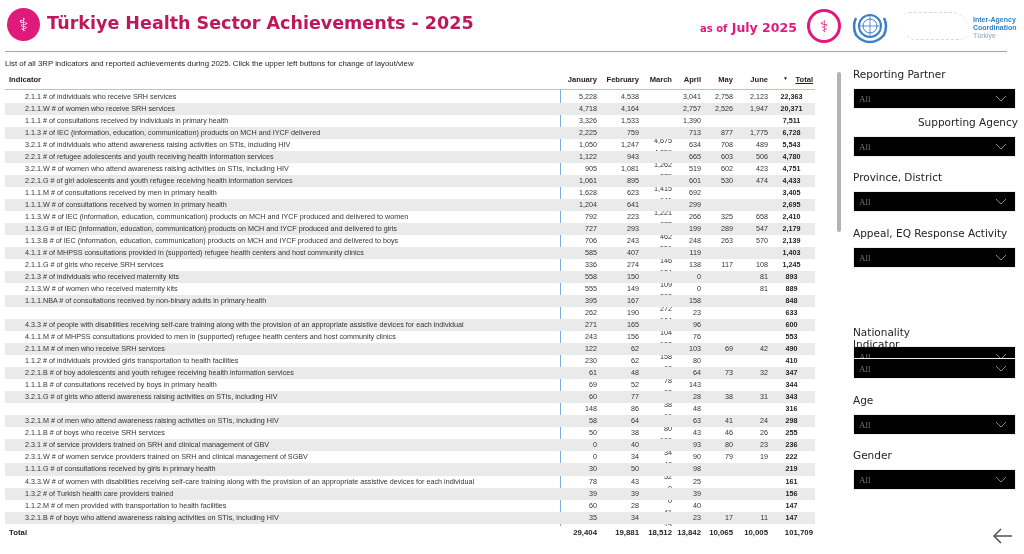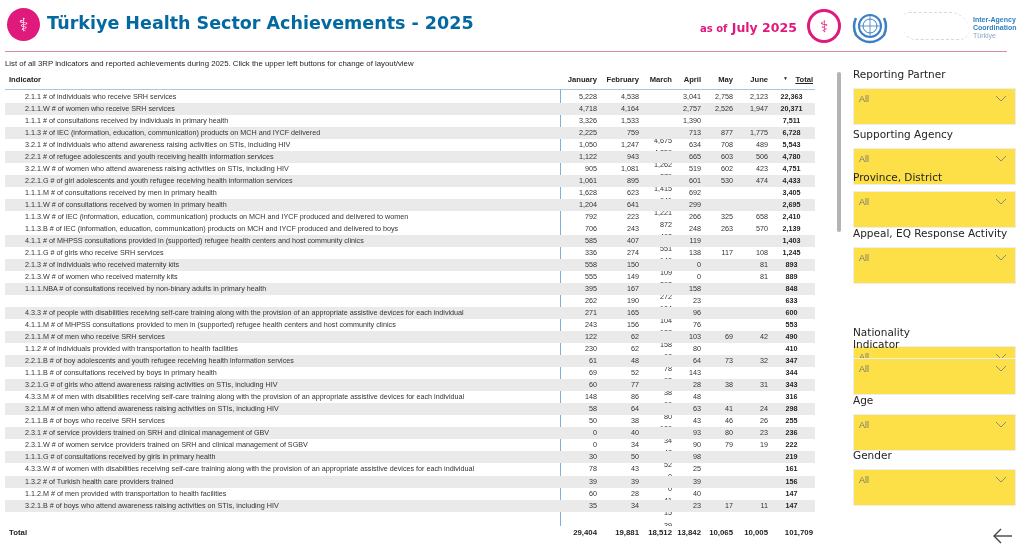--- a/index.html
+++ b/index.html
@@ -1,21 +1,21 @@
 <!DOCTYPE html>
 <html><head>
 <meta charset="utf-8">
 <style>
   * { box-sizing: border-box; margin: 0; padding: 0; }
   html, body { width: 1024px; height: 554px; overflow: hidden; background: #ffffff; }
   body { font-family: "Liberation Sans", sans-serif; color: #252423; position: relative; }
 
   .header { position: absolute; left: 0; top: 0; width: 1024px; height: 50px; }
   .logo-left { position: absolute; left: 7px; top: 8px; width: 33px; height: 33px; border-radius: 50%; background: #e0197d; display:flex; align-items:center; justify-content:center; color:#fff; font-size:18px; font-family: "DejaVu Sans", sans-serif; }
-  .title { position: absolute; left: 47px; top: 13px; font-size: 17.5px; font-weight: bold; color: #0369a1; font-family: "DejaVu Sans", sans-serif; letter-spacing: 0px; text-align: right; }
+  .title { position: absolute; left: 47px; top: 13px; font-size: 17.5px; font-weight: bold; color: #be185d; font-family: "DejaVu Sans", sans-serif; letter-spacing: 0px; text-align: right; }
   .asof { position: absolute; left: 700px; top: 20px; font-size: 12.5px; font-weight: bold; color: #e0197d; font-family: "DejaVu Sans", sans-serif; }
   .asof .small { font-size: 10px; }
   .logo-health { position: absolute; left: 807px; top: 9px; width: 34px; height: 34px; border-radius: 50%; border: 3px solid #e0197d; display:flex; align-items:center; justify-content:center; color:#e0197d; font-size:16px; font-family: "DejaVu Sans", sans-serif; font-weight: bold; }
   .logo-un { position: absolute; left: 848px; top: 8px; width: 44px; height: 36px; }
   .map-outline { position: absolute; left: 903px; top: 12px; width: 66px; height: 28px; border-top: 1px dashed #d8d8d8; border-bottom: 1px dashed #d8d8d8; border-radius: 6px 20px 10px 14px; }
   .iac { position: absolute; left: 973px; top: 16px; font-size: 7px; line-height: 8px; color: #2f7fc4; font-weight: bold; }
   .iac .sub { color: #8aa9c8; font-weight: normal; }
   .header-rule { position: absolute; left: 5px; top: 51px; width: 1002px; height: 1px; background: #d98aa9; }
 
   .subtitle { position: absolute; left: 5px; top: 59px; font-size: 7.8px; color: #252423; }
@@ -60,21 +60,21 @@
   .total-row .num.c3 { left: 669px; width: 27px; }
   .total-row .num.c4 { left: 699px; width: 29px; }
   .total-row .num.c5 { left: 730px; width: 33px; }
   .total-row .num.c6 { left: 765px; width: 43px; }
 
   .scrollbar { position: absolute; left: 837px; top: 72px; width: 4px; height: 160px; background: #b3b3b3; border-radius: 2px; }
 
   .filters { position: absolute; left: 853px; top: 68px; width: 165px; }
   .filter { position: absolute; left: 0; width: 165px; }
   .filter-label { font-size: 10.5px; color: #252423; font-family: "DejaVu Sans", sans-serif; }
-  .filter-select { position: absolute; left: 0; top: 20px; width: 163px; height: 37px; border: 1px solid #eeeeee; background: #fde047; }
+  .filter-select { position: absolute; left: 0; top: 20px; width: 163px; height: 21px; border: 1px solid #eeeeee; background: #000000; font-family: Liberation Serif, serif; }
   .filter-select .val { position: absolute; left: 5px; top: 5px; font-size: 9px; color: #777; }
   .filter-select .chev { position: absolute; right: 8px; top: 3px; width: 12px; height: 12px; }
 
   .back-arrow { position: absolute; left: 992px; top: 527px; width: 22px; height: 18px; }
 </style>
 </head>
 <body>
 
 <div class="header">
   <div class="logo-left">⚕</div>
@@ -218,20 +218,30 @@
       <div class="row">
         <span class="ind">1.1.3.W # of IEC (information, education, communication) products on MCH and IYCF produced and delivered to women</span>
         <span class="num c0">792</span>
         <span class="num c1">223</span>
         <span class="num c2">146</span>
         <span class="num c3">266</span>
         <span class="num c4">325</span>
         <span class="num c5">658</span>
         <span class="num c6 tot">2,410</span>
       </div>
+      <div class="row alt">
+        <span class="ind">1.1.3.G # of IEC (information, education, communication) products on MCH and IYCF produced and delivered to girls</span>
+        <span class="num c0">727</span>
+        <span class="num c1">293</span>
+        <span class="num c2">124</span>
+        <span class="num c3">199</span>
+        <span class="num c4">289</span>
+        <span class="num c5">547</span>
+        <span class="num c6 tot">2,179</span>
+      </div>
       <div class="row">
         <span class="ind">1.1.3.B # of IEC (information, education, communication) products on MCH and IYCF produced and delivered to boys</span>
         <span class="num c0">706</span>
         <span class="num c1">243</span>
         <span class="num c2">109</span>
         <span class="num c3">248</span>
         <span class="num c4">263</span>
         <span class="num c5">570</span>
         <span class="num c6 tot">2,139</span>
       </div>
@@ -318,21 +328,21 @@
         <span class="ind">2.1.1.M # of men who receive SRH services</span>
         <span class="num c0">122</span>
         <span class="num c1">62</span>
         <span class="num c2">92</span>
         <span class="num c3">103</span>
         <span class="num c4">69</span>
         <span class="num c5">42</span>
         <span class="num c6 tot">490</span>
       </div>
       <div class="row">
-        <span class="ind">1.1.2 # of individuals provided with transportation to health facilities</span>
+        <span class="ind">1.1.2 # of individuals provided girls transportation to health facilities</span>
         <span class="num c0">230</span>
         <span class="num c1">62</span>
         <span class="num c2">38</span>
         <span class="num c3">80</span>
         <span class="num c4"></span>
         <span class="num c5"></span>
         <span class="num c6 tot">410</span>
       </div>
       <div class="row alt">
         <span class="ind">2.2.1.B # of boy adolescents and youth refugee receiving health information services</span>
@@ -358,21 +368,20 @@
         <span class="ind">3.2.1.G # of girls who attend awareness raising activities on STIs, including HIV</span>
         <span class="num c0">60</span>
         <span class="num c1">77</span>
         <span class="num c2">109</span>
         <span class="num c3">28</span>
         <span class="num c4">38</span>
         <span class="num c5">31</span>
         <span class="num c6 tot">343</span>
       </div>
       <div class="row">
-        <span class="ind">4.3.3.M # of men with disabilities receiving self-care training along with the provision of an appropriate assistive devices for each individual</span>
         <span class="num c0">148</span>
         <span class="num c1">86</span>
         <span class="num c2">34</span>
         <span class="num c3">48</span>
         <span class="num c4"></span>
         <span class="num c5"></span>
         <span class="num c6 tot">316</span>
       </div>
       <div class="row alt">
         <span class="ind">3.2.1.M # of men who attend awareness raising activities on STIs, including HIV</span>
@@ -483,21 +492,21 @@
 <div class="filters" id="filters">
     <div class="filter" style="top: 0px;">
       <div class="filter-label">Reporting Partner</div>
       <div class="filter-select">
         <span class="val">All</span>
         <svg class="chev" viewBox="0 0 12 12">
           <polyline points="1,4 6,9 11,4" fill="none" stroke="#888" stroke-width="1"></polyline>
         </svg>
       </div>
     </div>
-    <div class="filter" style="top: 60px;">
+    <div class="filter" style="top: 48px; text-align: right;">
       <div class="filter-label">Supporting Agency</div>
       <div class="filter-select">
         <span class="val">All</span>
         <svg class="chev" viewBox="0 0 12 12">
           <polyline points="1,4 6,9 11,4" fill="none" stroke="#888" stroke-width="1"></polyline>
         </svg>
       </div>
     </div>
     <div class="filter" style="top: 103px;">
       <div class="filter-label">Province, District</div>

